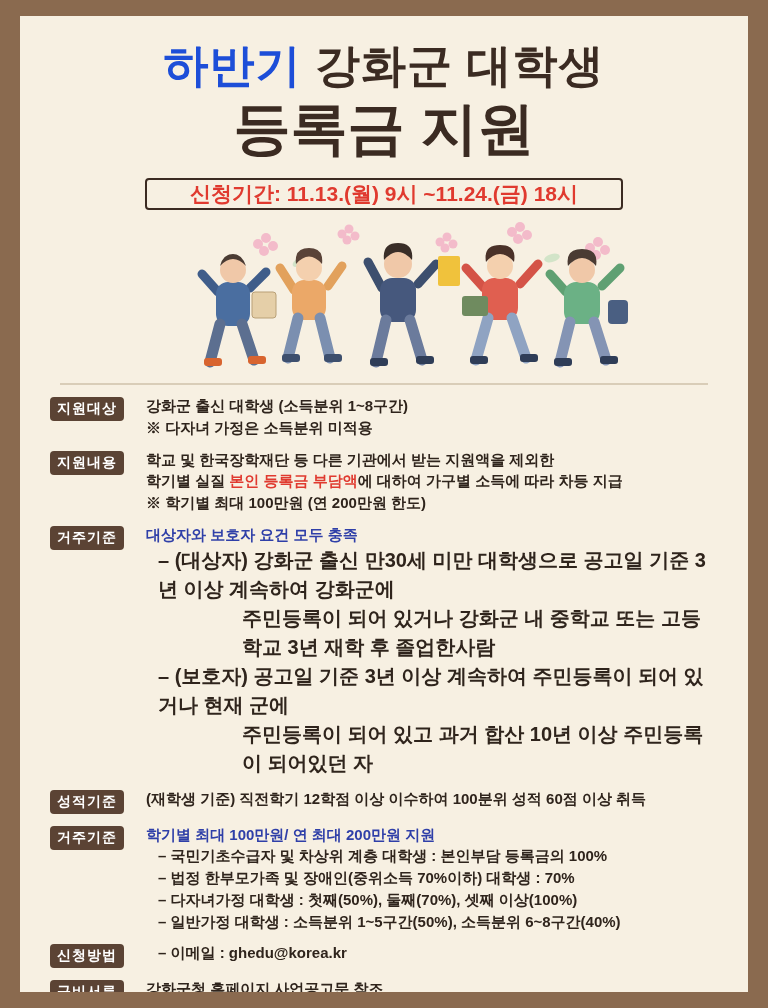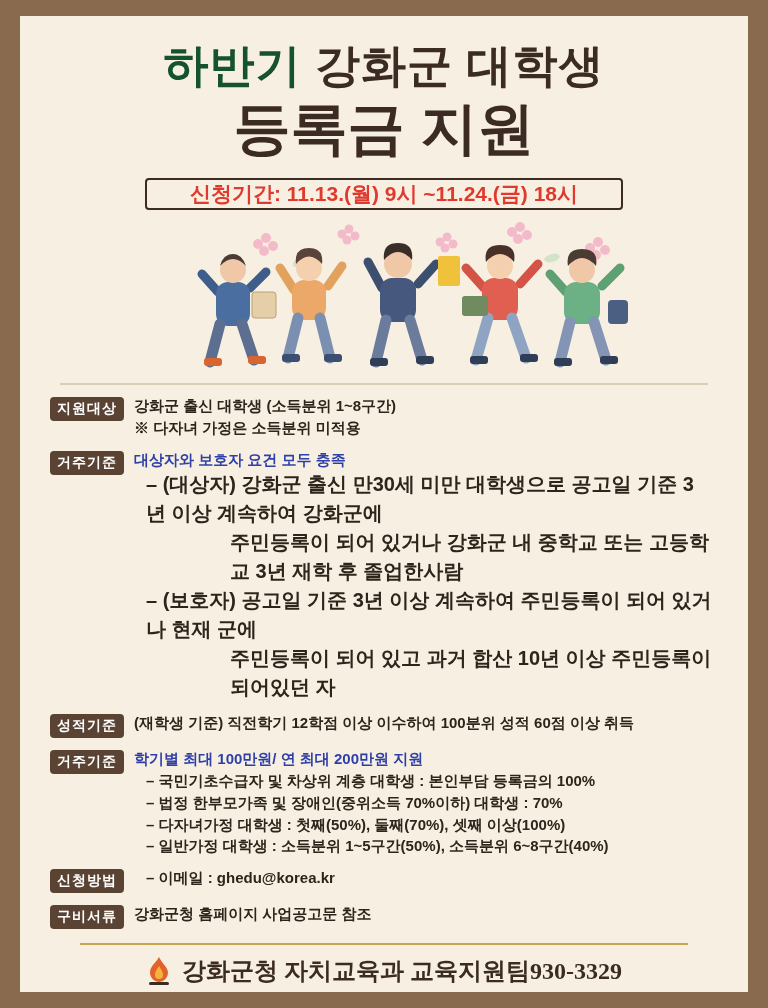--- a/index.html
+++ b/index.html
@@ -19,21 +19,21 @@
     background: #f7f0e2;
     overflow: hidden;
   }
 
   
   .title-wrap { text-align: center; padding-top: 24px; }
   .title-line1 {
     font-size: 45px; font-weight: bold; letter-spacing: 1px;
     line-height: 1.15;
   }
-  .t-orange { color: #14532d; }
+  .t-orange { color: #1d4ed8; }
   .t-dark { color: #3b2b22; }
   .title-line2 {
     font-size: 57px; font-weight: bold; color: #3b2b22;
     line-height: 1.2; margin-top: 2px;
   }
 
   .period-box {
     margin: 16px auto 0;
     width: 478px; height: 32px;
     border: 2px solid #3b2b22;
@@ -54,21 +54,21 @@
   }
   .illus svg { position: absolute; left: 0; top: 0; }
 
   .hr-line {
     height: 2px; background: #d9cdb8;
     margin: 6px 40px 0;
   }
 
   
   .content { padding: 10px 36px 0 30px; }
-  .row { display: flex; margin-bottom: 10px; }
+  .row { display: flex; margin-bottom: 10px; gap: 12px; }
   .tag {
     flex: 0 0 auto;
     min-width: 74px;
     height: 24px;
     background: #5b4334;
     color: #ffffff;
     border-radius: 4px;
     font-size: 14px; font-weight: bold;
     display: flex; align-items: center; justify-content: center;
     margin-right: 10px;
@@ -214,20 +214,30 @@
   <div class="content">
 
     <div class="row">
       <div class="tag">지원대상</div>
       <div class="body">
         <div class="line">강화군 출신 대학생 (소득분위 1~8구간)</div>
         <div class="line">※ 다자녀 가정은 소득분위 미적용</div>
       </div>
     </div>
 
+    <div class="row">
+      <div class="tag">지원내용</div>
+      <div class="body">
+        <div class="line">학교 및 한국장학재단 등 다른 기관에서 받는 지원액을 제외한</div>
+        <div class="line">
+          <span>학기별 실질 <span class="red">본인 등록금 부담액</span>에 대하여 가구별 소득에 따라 차등 지급</span>
+        </div>
+        <div class="line">※ 학기별 최대 100만원 (연 200만원 한도)</div>
+      </div>
+    </div>
 
     <div class="row">
       <div class="tag">거주기준</div>
       <div class="body">
         <div class="line bluehead">대상자와 보호자 요건 모두 충족</div>
         <div class="line sm ind1">– (대상자) 강화군 출신 만30세 미만 대학생으로 공고일 기준 3년 이상 계속하여 강화군에</div>
         <div class="line sm ind2">주민등록이 되어 있거나 강화군 내 중학교 또는 고등학교 3년 재학 후 졸업한사람</div>
         <div class="line sm ind1">– (보호자) 공고일 기준 3년 이상 계속하여 주민등록이 되어 있거나 현재 군에</div>
         <div class="line sm ind2">주민등록이 되어 있고 과거 합산 10년 이상 주민등록이 되어있던 자</div>
       </div>

